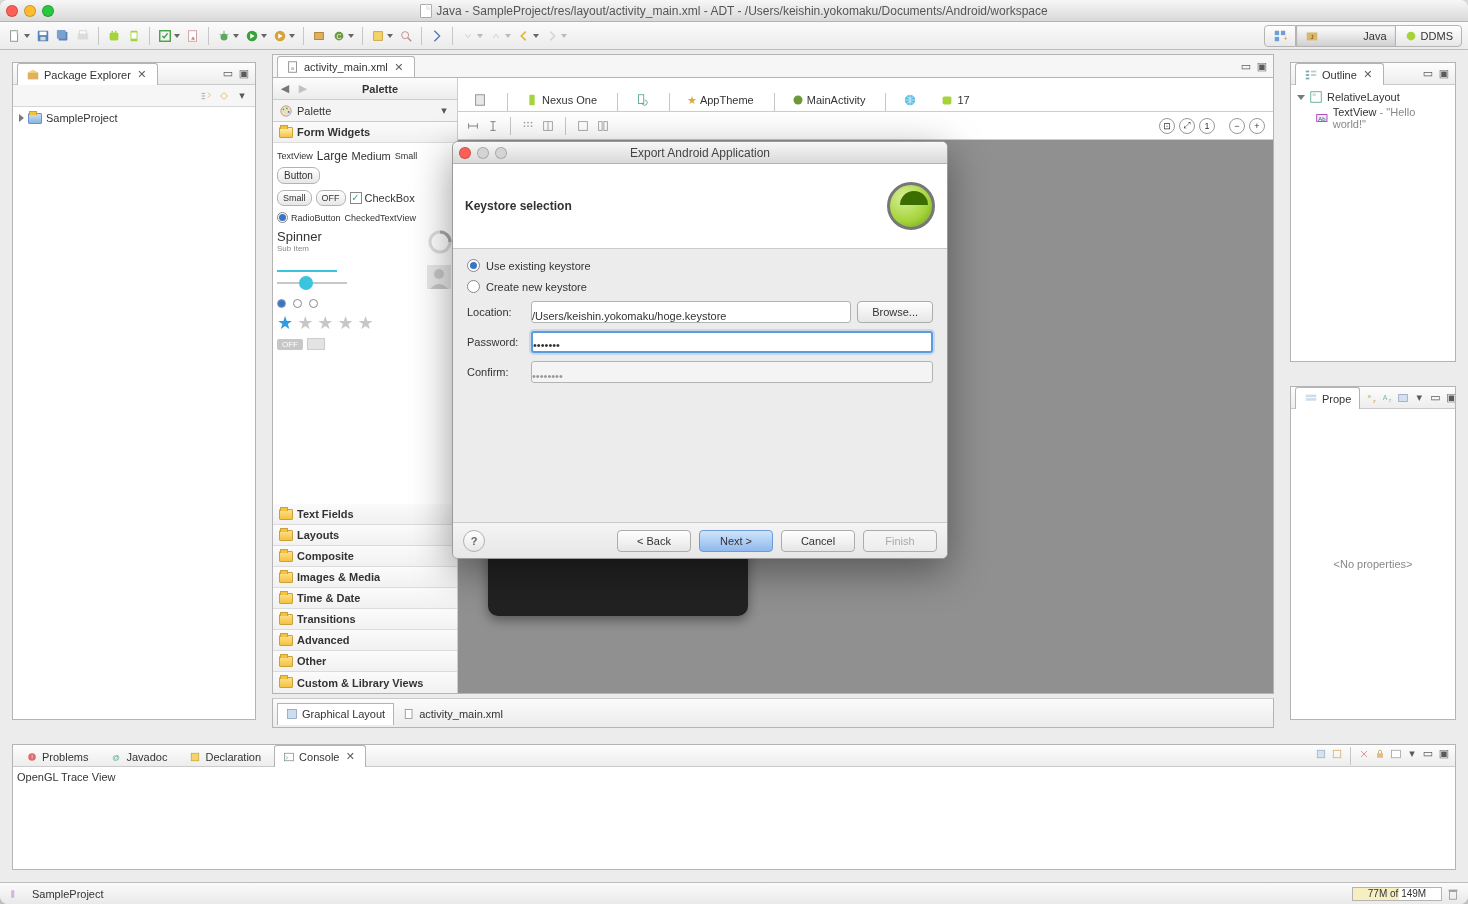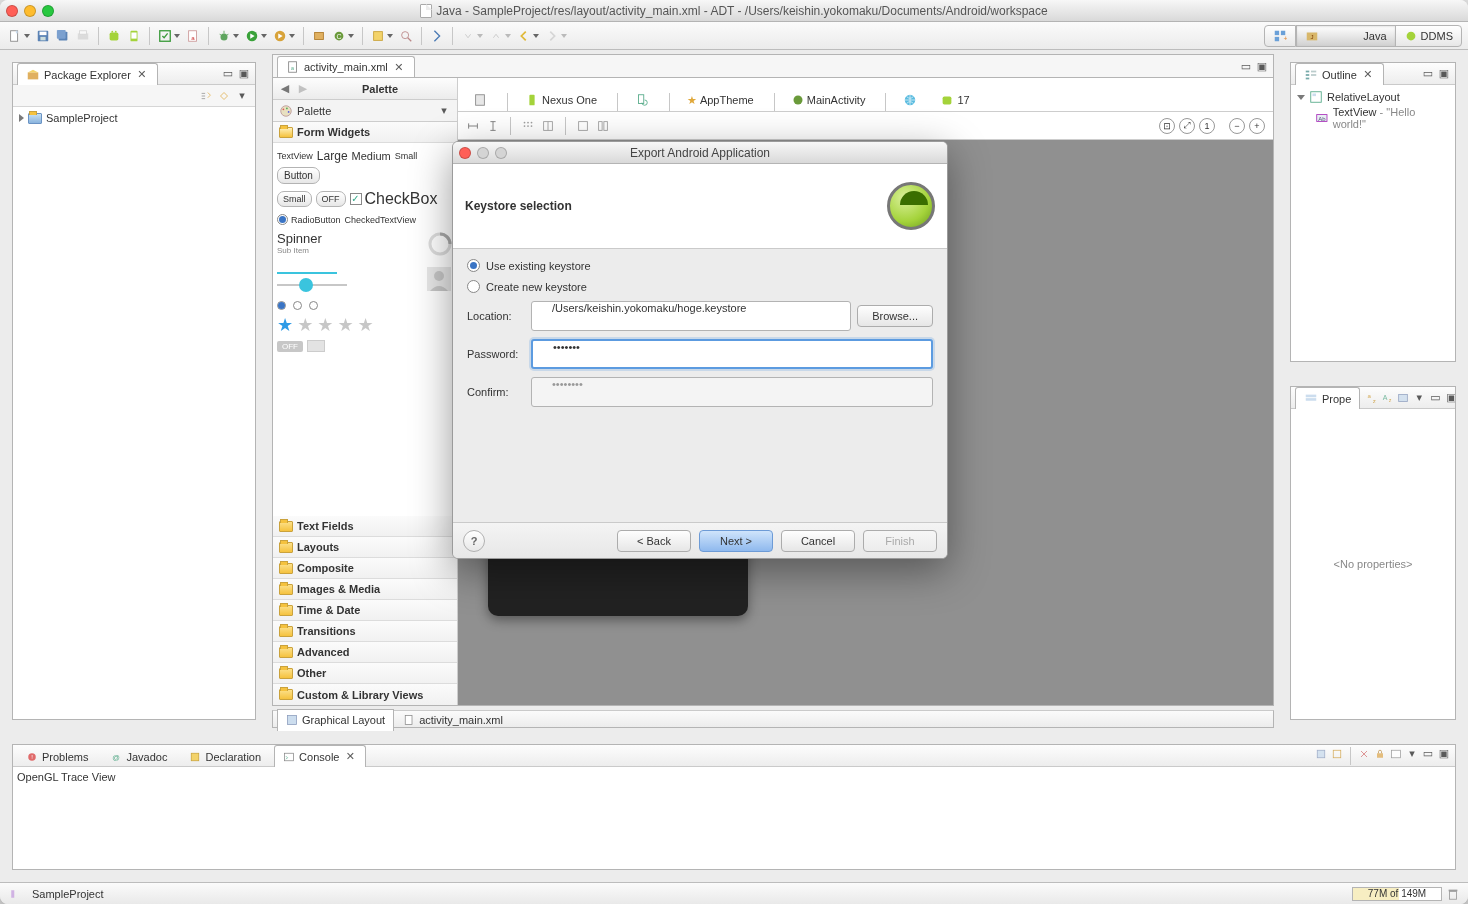--- a/index.html
+++ b/index.html
@@ -63,21 +63,21 @@
 .formwidgets { flex: 1; background: #fff; padding: 4px; overflow: hidden; }
 .fw-row { display: flex; align-items: center; gap: 4px; margin: 2px 0; flex-wrap: wrap; }
 .fw-btn { border: 1px solid #b3b3b3; background: linear-gradient(#fff,#e7e7e7); border-radius: 7px; padding: 2px 6px; font-size: 10px; cursor: pointer; box-shadow: inset 0 1px 0 #fff; }
 .canvas { flex: 1; background: #909090; position: relative; }
 .canvas-toolbar { height: 34px; background: #fff; border-bottom: 1px solid #cdcdcd; display: flex; align-items: flex-end; gap: 6px; padding: 0 8px; }
 .ctbtn { height: 22px; display: inline-flex; align-items: center; gap: 3px; padding: 0 6px; border: 1px solid transparent; border-radius: 3px; cursor: pointer; font-size: 11px; }
 .ctbtn .drop { border-top-color: #666; }
 .canvas-sub { height: 28px; background: #fff; border-bottom: 1px solid #cdcdcd; display: flex; align-items: center; gap: 6px; padding: 0 8px; }
 .zoomers { margin-left: auto; display: flex; gap: 4px; }
 .zoom { width: 16px; height: 16px; border: 1px solid #999; border-radius: 50%; display: inline-flex; align-items: center; justify-content: center; font-size: 9px; cursor: pointer; }
-.editor-bottom-tabs { height: 18px; background: linear-gradient(#fbfbfb,#ececec); border-top: 1px solid #cacaca; display: flex; align-items: center; padding: 0 4px; margin: 0 4px 4px; border-left: 1px solid #b4b4b4; border-right: 1px solid #b4b4b4; border-bottom: 1px solid #b4b4b4; }
+.editor-bottom-tabs { height: 30px; background: linear-gradient(#fbfbfb,#ececec); border-top: 1px solid #cacaca; display: flex; align-items: center; padding: 0 4px; margin: 0 4px 4px; border-left: 1px solid #b4b4b4; border-right: 1px solid #b4b4b4; border-bottom: 1px solid #b4b4b4; }
 
 
 .rightcol { width: 190px; display: flex; flex-direction: column; }
 .outline { flex: 0 0 300px; }
 .outline .tree { background: #fff; flex: 1; padding: 4px; }
 .props { flex: 1; }
 .props .body { flex: 1; background: #fff; display: flex; align-items: center; justify-content: center; color: #888; font-size: 11px; }
 
 
 .bottomrow { height: 150px; }
@@ -99,21 +99,21 @@
 .dbanner { background: #fff; border-bottom: 1px solid #cacaca; padding: 18px 12px; display: flex; align-items: center; }
 .dbanner h3 { font-size: 12px; font-weight: bold; }
 .dbanner .dicon { margin-left: auto; width: 48px; height: 48px; border-radius: 50%; background: radial-gradient(circle at 35% 30%, #d9f09a, #a4d33a 60%, #6a9a1f); border: 3px solid #777; position: relative; }
 .dbanner .dicon::after { content:''; position: absolute; left: 10px; top: 6px; width: 28px; height: 14px; border-radius: 14px 14px 0 0; background: #3a6e00; }
 .dbody { flex: 1; padding: 10px 14px; display: flex; flex-direction: column; gap: 8px; }
 .radio-row { display: flex; align-items: center; gap: 6px; }
 .radio { width: 13px; height: 13px; border: 1px solid #888; border-radius: 50%; background: #fff; display: inline-flex; align-items: center; justify-content: center; cursor: pointer; }
 .radio.sel::after { content:''; width: 7px; height: 7px; border-radius: 50%; background: #3a74c4; }
 .form-row { display: flex; align-items: center; gap: 6px; }
 .form-row label { width: 58px; }
-.txtfield { flex: 1; height: 30px; border: 1px solid #b3b3b3; border-radius: 3px; background: #fff; padding: 0 20px; font-size: 11px; display: flex; align-items: flex-start; }
+.txtfield { flex: 1; height: 22px; border: 1px solid #b3b3b3; border-radius: 3px; background: #fff; padding: 0 0; font-size: 11px; display: flex; align-items: flex-end; }
 .txtfield.focus { border: 2px solid #5c9be0; box-shadow: 0 0 0 2px rgba(92,155,224,.25); }
 .txtfield.disabled { background: #f4f4f4; color: #999; }
 .macbtn { height: 22px; padding: 0 14px; border: 1px solid #acacac; border-radius: 4px; background: linear-gradient(#fefefe,#e6e6e6); font-size: 11px; cursor: pointer; min-width: 74px; text-align: center; display: inline-flex; align-items: center; justify-content: center; }
 .macbtn.primary { background: linear-gradient(#cfe4fb,#8fb9ee); border-color: #6d9bd6; }
 .macbtn:disabled, .macbtn.disabled { color: #aaa; background: linear-gradient(#f6f6f6,#ececec); }
 .dfooter { height: 36px; border-top: 1px solid #cacaca; display: flex; align-items: center; padding: 0 10px; gap: 8px; background: linear-gradient(#f4f4f4,#e7e7e7); }
 .help { width: 22px; height: 22px; border: 1px solid #b0b0b0; border-radius: 50%; background: linear-gradient(#fff,#e7e7e7); display: flex; align-items: center; justify-content: center; color: #666; font-weight: bold; cursor: pointer; }
 
 svg { display: block; }
 .star { font-size: 18px; color: #c7c7c7; }
@@ -386,21 +386,21 @@
                 <span style="font-size:12px">Large</span>
                 <span style="font-size:11px">Medium</span>
                 <span style="font-size:9px">Small</span>
                 <span class="fw-btn">Button</span>
               </div>
               <div class="fw-row" style="margin-top:6px">
                 <span class="fw-btn" style="font-size:9px;padding:2px 5px">Small</span>
                 <span class="fw-btn" style="font-size:9px;padding:2px 5px">OFF</span>
                 <span style="display:flex;align-items:center;gap:3px">
                     <span style="width:12px;height:12px;border:1px solid #888;background:#fff;color:#3a8;font-size:10px;line-height:10px;text-align:center">✓</span>
-                    <span style="font-size:16px">CheckBox</span>
+                    <span style="font-size:11px">CheckBox</span>
                   </span>
               </div>
               <div class="fw-row" style="margin-top:6px">
                 <span style="display:flex;align-items:center;gap:3px">
                     <span class="radio sel" style="width:11px;height:11px"></span>
                     <span style="font-size:9px">RadioButton</span>
                   </span>
                 <span style="font-size:9px">CheckedTextView</span>
               </div>
               <div class="fw-row" style="margin-top:6px;align-items:flex-start">

